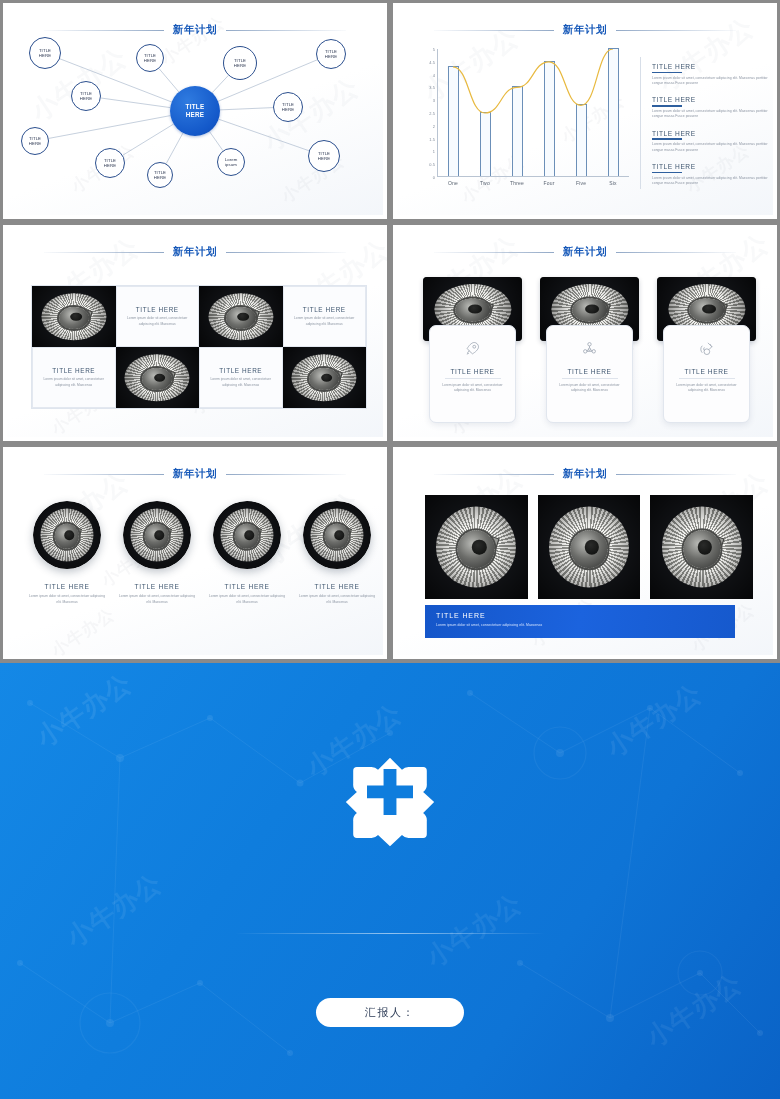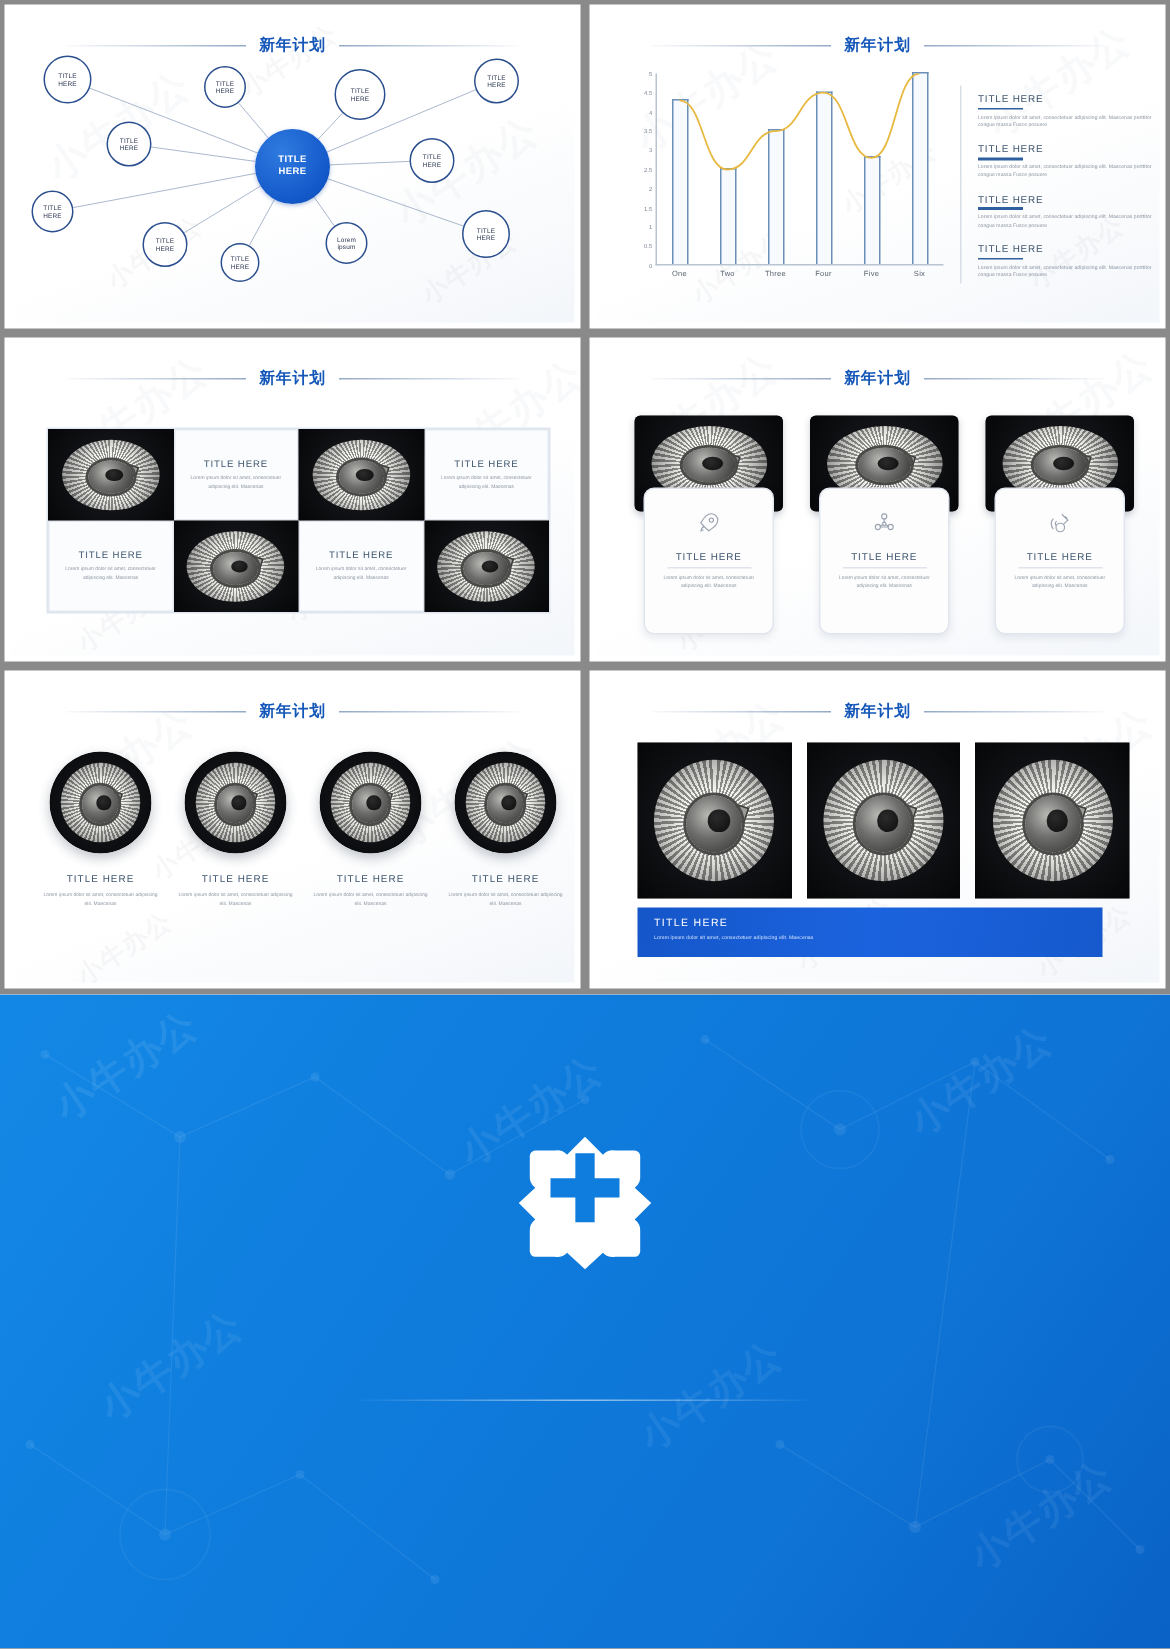--- a/index.html
+++ b/index.html
@@ -760,16 +760,17 @@
                    L37 86 A10 10 0 0 1 28 89 L14 89 A4 4 0 0 1 10 85 L10 71
                    A10 10 0 0 1 14 62 L2 50 L14 39 A10 10 0 0 1 10 30 L10 16
                    A4 4 0 0 1 14 12 L28 12 A10 10 0 0 1 37 15 Z"></path>
         </g>
         <g fill="#0f7ddd">
           <path d="M43 14 h14 v18 h18 v14 h-18 v18 h-14 v-18 h-18 v-14 h18 z"></path>
         </g>
       </svg>
 
       <div class="ty-sep"></div>
+      <div class="ty-pill">汇报人：</div>
     </div>
   </div>
 
 </div>
 
 </body></html>

